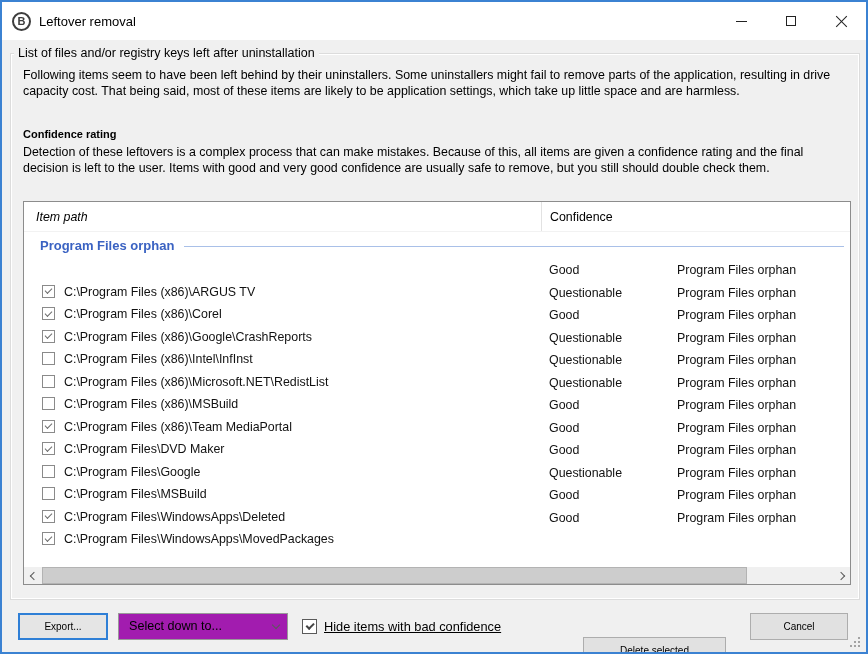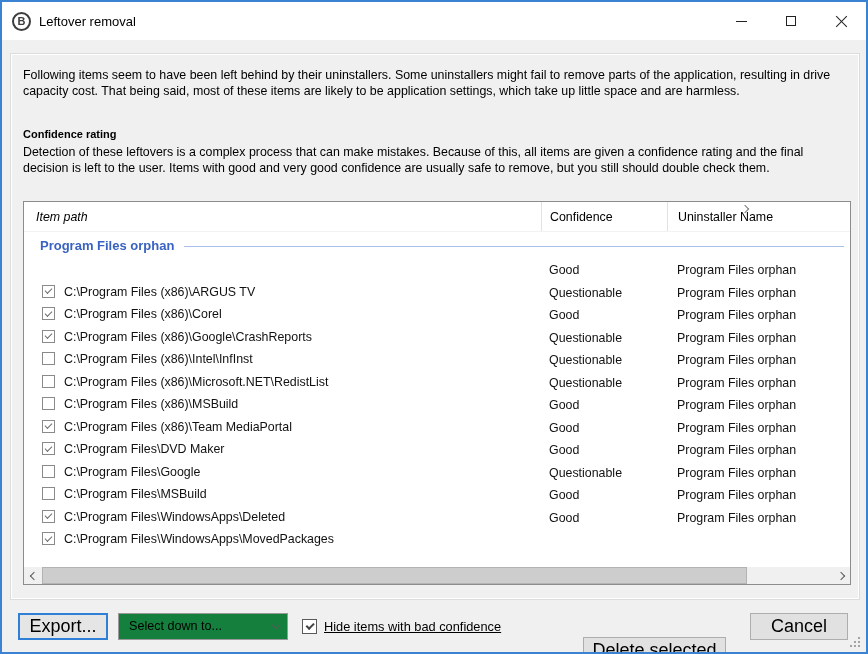--- a/index.html
+++ b/index.html
@@ -100,25 +100,25 @@
   .strack{ flex:1; position:relative; background:#f0f0f0; }
   .sthumb{ position:absolute; left:1px; top:0; height:17px; width:89%; background:#cdcdcd; border:1px solid #b3b3b3; }
 
   
   .footer{
     position:absolute; left:16px; right:18px; top:572px; height:28px;
     display:flex; align-items:center;
   }
   .btn{
     height:27px; background:#e1e1e1; border:1px solid #adadad;
-    font-family:inherit; font-size:18px; color:#000; cursor:default;
+    font-family:inherit; font-size:10px; color:#000; cursor:default;
   }
   .btn-export{ width:90px; border:2px solid #2f7fd6; background:#e5e5e5; }
   .combo{
-    margin-left:10px; width:170px; height:27px; background:#15803d;
+    margin-left:10px; width:170px; height:27px; background:#a21caf;
     border:1px solid #999999; display:flex; align-items:center; padding:0 8px 0 10px;
   }
   .combo-label{ font-size:12.6px; color:#000; flex:1; }
   .hide-check{ margin-left:14px; display:flex; align-items:center; }
   .cb-footer{ width:15px; height:15px; border-color:#5a5a5a; }
   .cb-footer.checked .check{ width:8px; height:4.5px; border-color:#444; border-left-width:2px; border-bottom-width:2px; }
   .hide-label{ margin-left:7px; font-size:12.8px; color:#000;text-decoration:underline; }
   .spacer{ flex:1; }
   .btn-delete{ width:143px;margin-top:48px; }
   .btn-cancel{ margin-left:24px; width:98px; }
@@ -147,32 +147,29 @@
         </div>
       <div class="winbtn">
           <span class="glyph-close"></span>
         </div>
     </div>
   </div>
 
   <div class="content">
 
     <div class="groupbox">
+      <span class="groupbox-label">List of files and/or registry keys left after uninstallation</span>
       <p class="intro">Following items seem to have been left behind by their uninstallers. Some uninstallers might fail to remove parts of the application, resulting in drive capacity cost. That being said, most of these items are likely to be application settings, which take up little space and are harmless.</p>
       <p class="conf-head">Confidence rating</p>
       <p class="conf-text">Detection of these leftovers is a complex process that can make mistakes. Because of this, all items are given a confidence rating and the final decision is left to the user. Items with good and very good confidence are usually safe to remove, but you still should double check them.</p>
 
       <div class="table">
         <div class="thead">
           <div class="th th-path">Item path</div>
           <div class="th th-conf">Confidence</div>
-          <div class="th th-name">
-            <span>Uninstaller Name</span>
-            <span class="sort-up"></span>
-          </div>
         </div>
 
         <div class="grouprow">
           <span class="groupname">Program Files orphan</span>
           <span class="groupline"></span>
         </div>
 
         <div class="rows">
   <div class="trow">
     <div class="cell-path">

